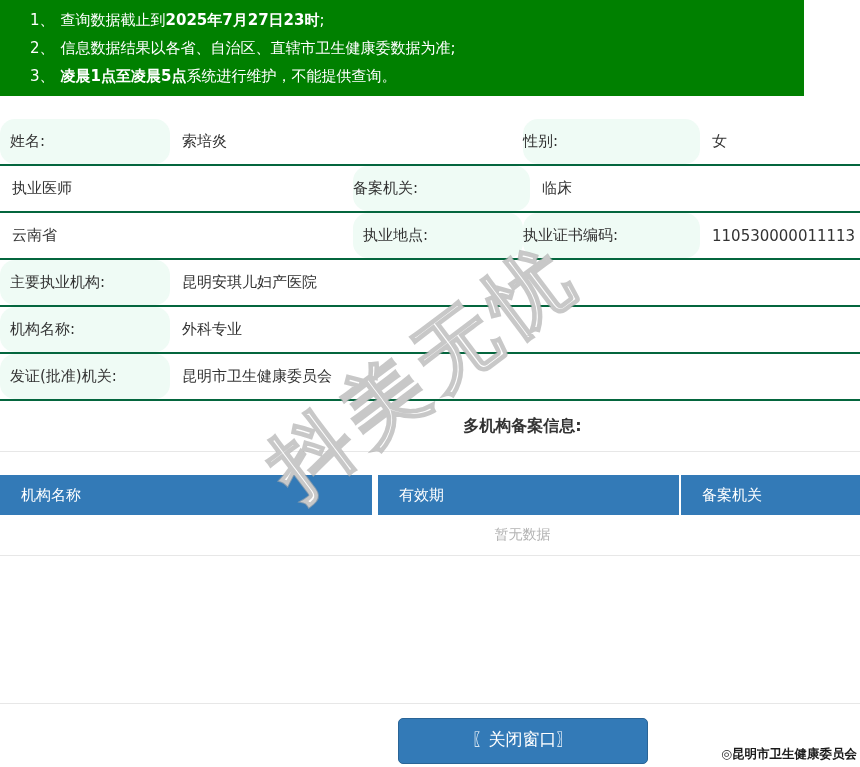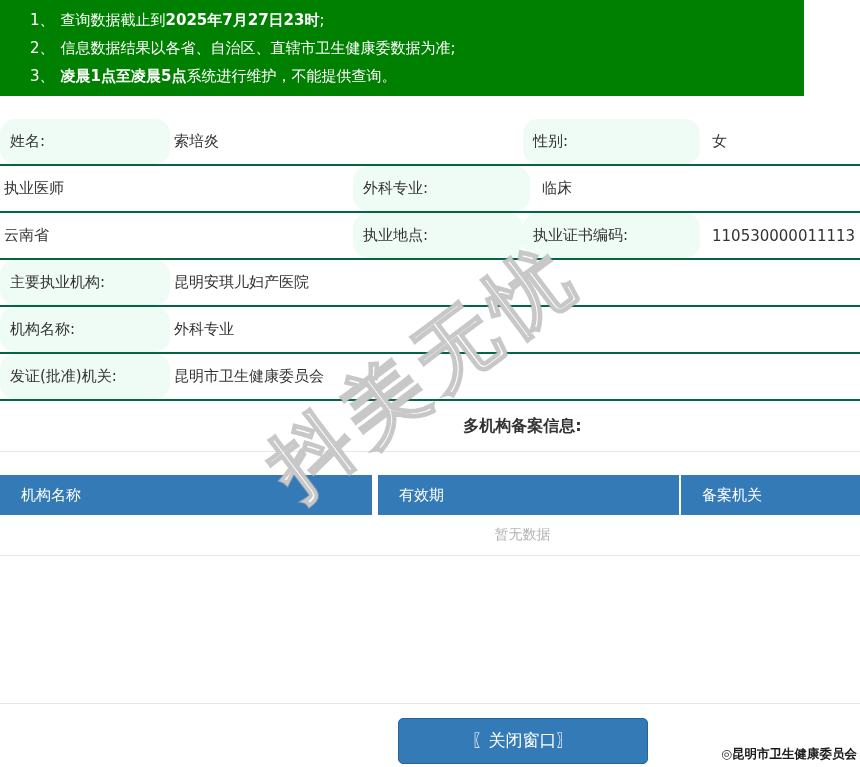--- a/index.html
+++ b/index.html
@@ -40,23 +40,23 @@
   }
   .info-row{
     display:flex;
     height:47px;
     border-bottom:2px solid var(--divider-green);
     align-items:stretch;
     font-size:15px;
   }
   .cell{display:flex;align-items:center;border-radius:15px;}
   .label1{width:170px;background:var(--label-bg);padding-left:10px;}
-  .value1{width:353px;padding-left:4px;text-align:right;}
+  .value1{width:353px;padding-left:12px;text-align:right;}
   .info-row.full .value1{flex:1;}
-  .label2{width:177px;background:var(--label-bg);padding-left:10px;}
+  .label2{width:177px;background:var(--label-bg);padding-left:0;}
   .value2{flex:1;padding-left:12px;}
   .section-title{
     height:51px;
     display:flex;align-items:center;justify-content:center;
     font-weight:bold;font-size:16px;
     border-bottom:1px solid var(--light-line);
   }
   .thead{
     margin-top:23px;
     display:flex;
@@ -88,21 +88,21 @@
     display:flex;justify-content:center;
     margin-top:14px;
   }
   .close-btn{
     width:250px;height:46px;
     background:var(--blue);
     border:1px solid var(--blue-border);
     border-radius:5px;
     color:#ffffff;
     font-size:17px;
-    font-family:Liberation Serif, serif;
+    font-family:Liberation Mono, monospace;
     cursor:pointer;
     line-height:32px;
   }
   .watermark{
     position:absolute;
     left:425px;top:372px;
     transform:translate(-50%,-50%) rotate(-37deg);
     font-size:80px;
     font-weight:bold;
     letter-spacing:10px;
@@ -139,21 +139,21 @@
 
   <div class="info-row">
     <div class="cell label1">姓名:</div>
     <div class="cell value1">索培炎</div>
     <div class="cell label2">性别:</div>
     <div class="cell value2">女</div>
   </div>
 
   <div class="info-row">
     <div class="cell value1">执业医师</div>
-    <div class="cell label2">外科专业:</div>
+    <div class="cell label2">备案机关:</div>
     <div class="cell value2">临床</div>
   </div>
 
   <div class="info-row">
     <div class="cell value1">云南省</div>
     <div class="cell label1">执业地点:</div>
     <div class="cell label2">执业证书编码:</div>
     <div class="cell value2">110530000011113</div>
   </div>
 

